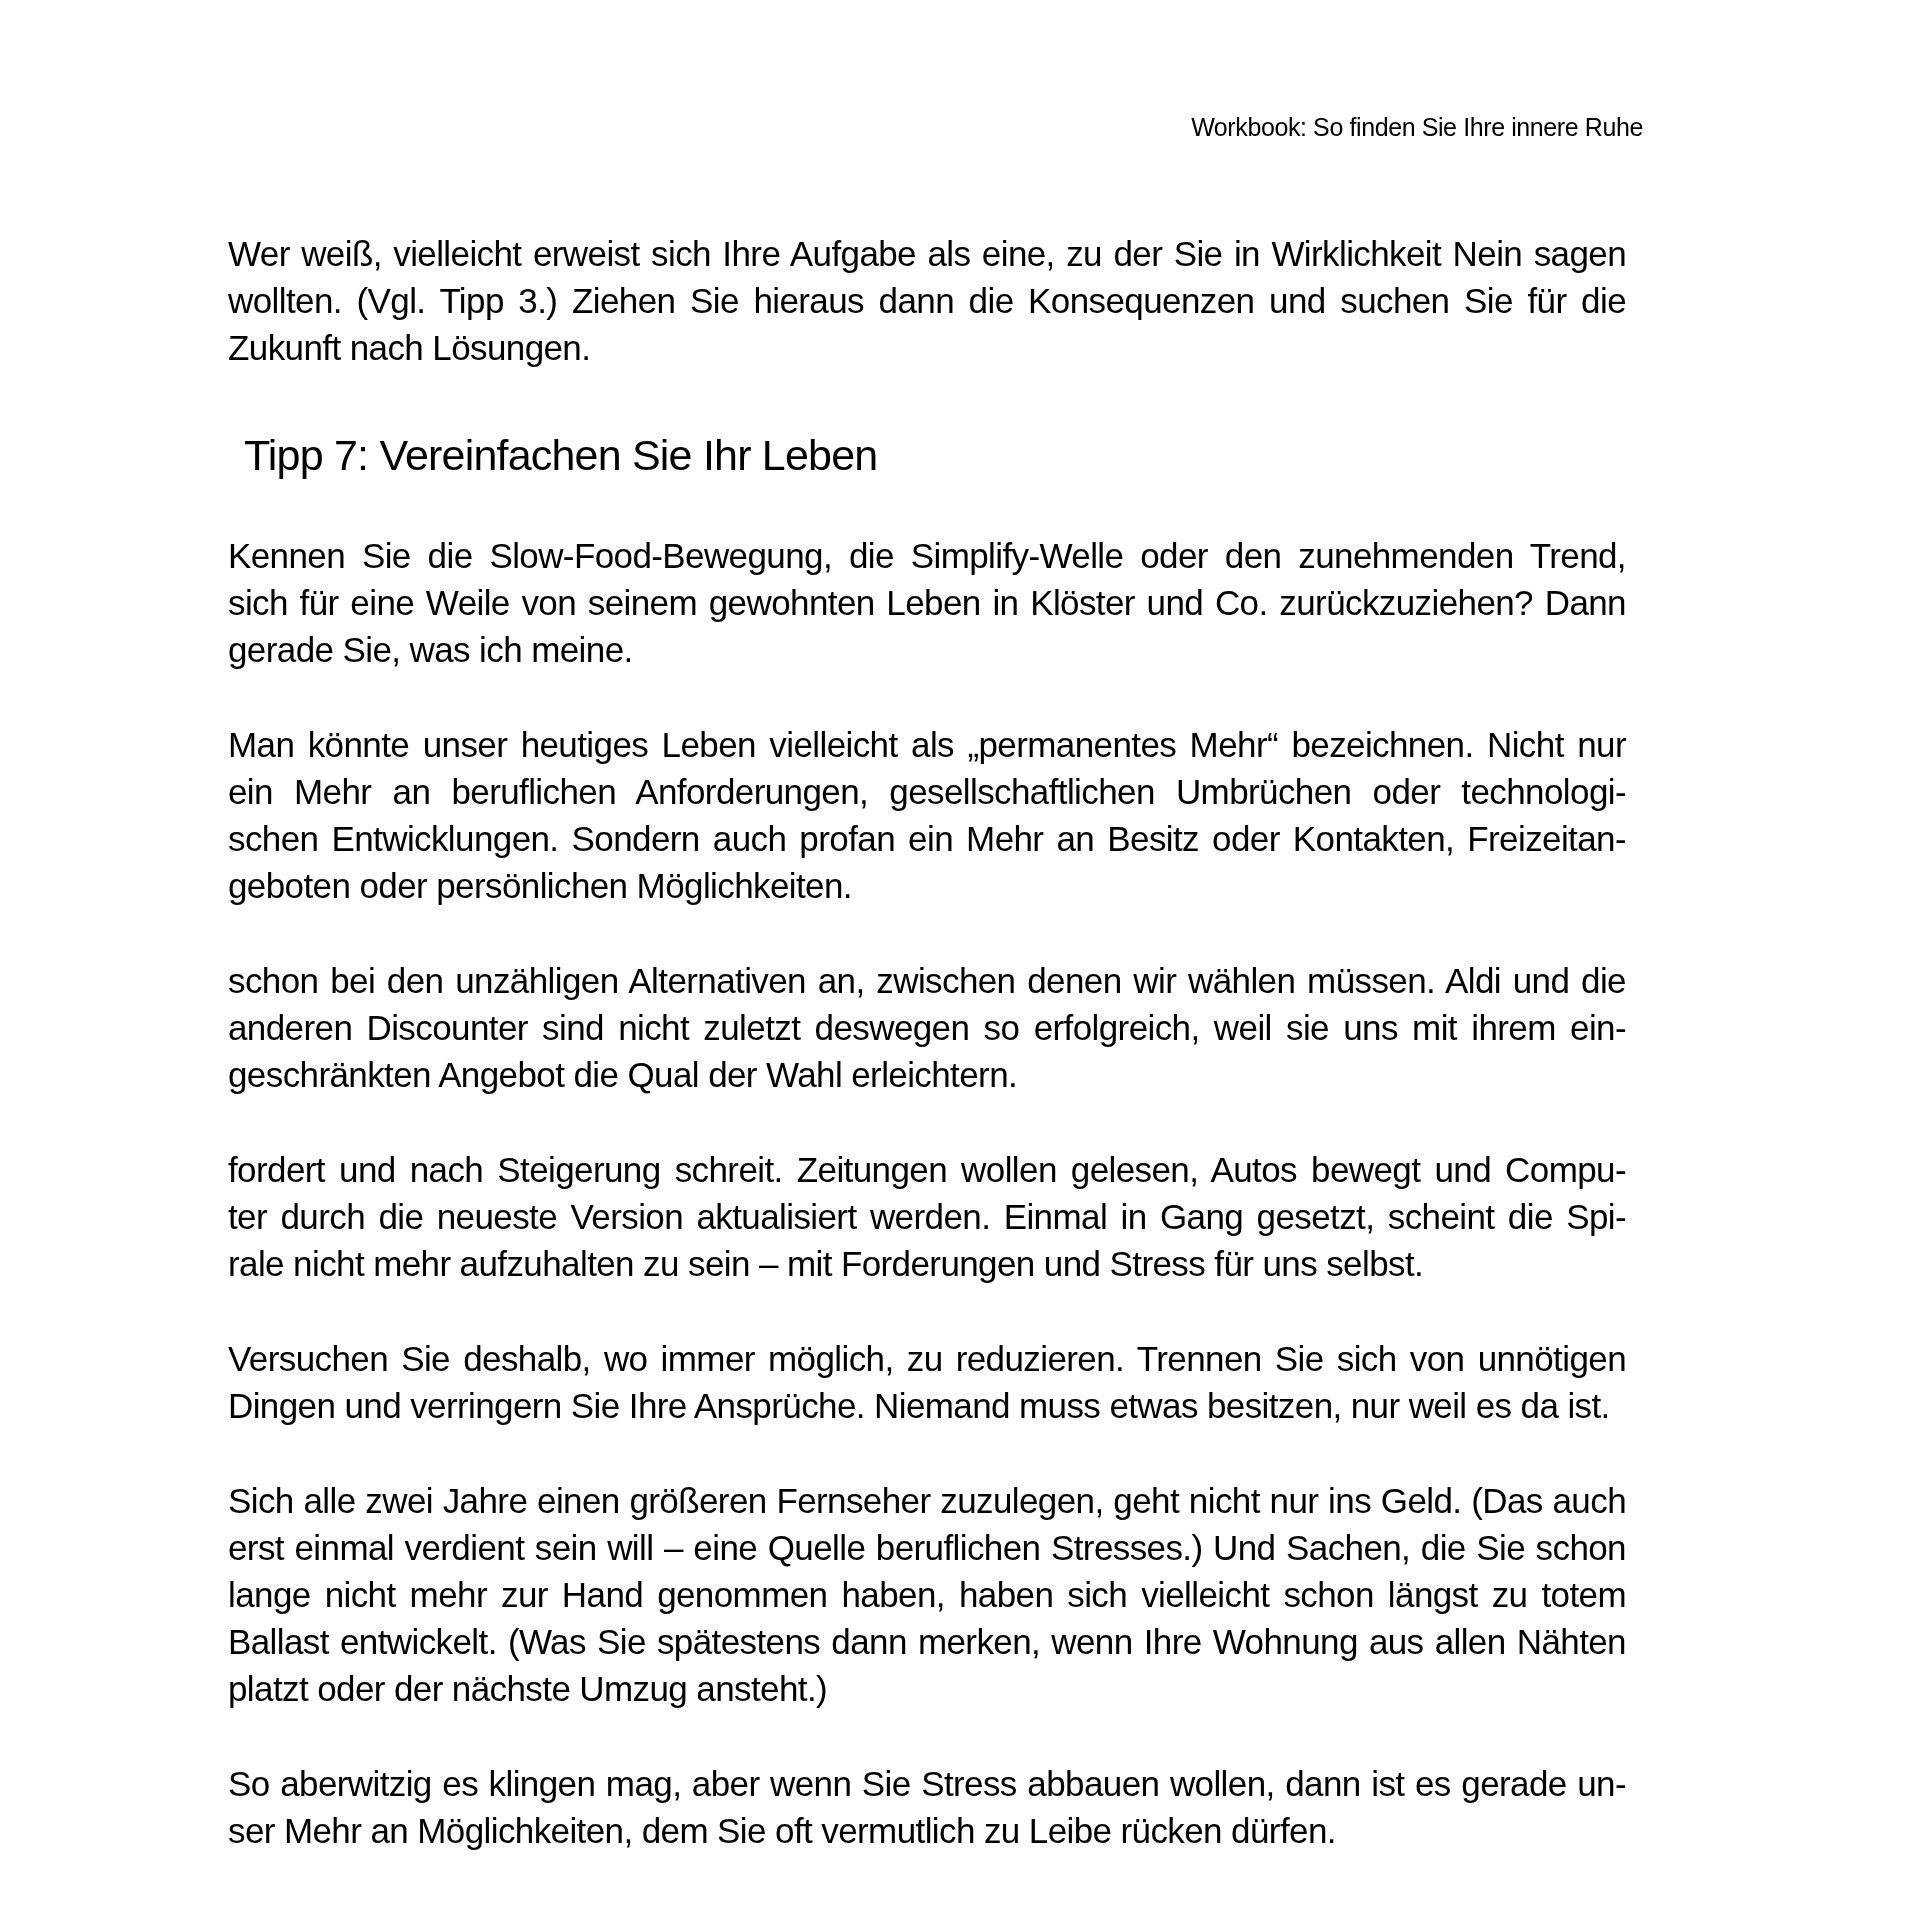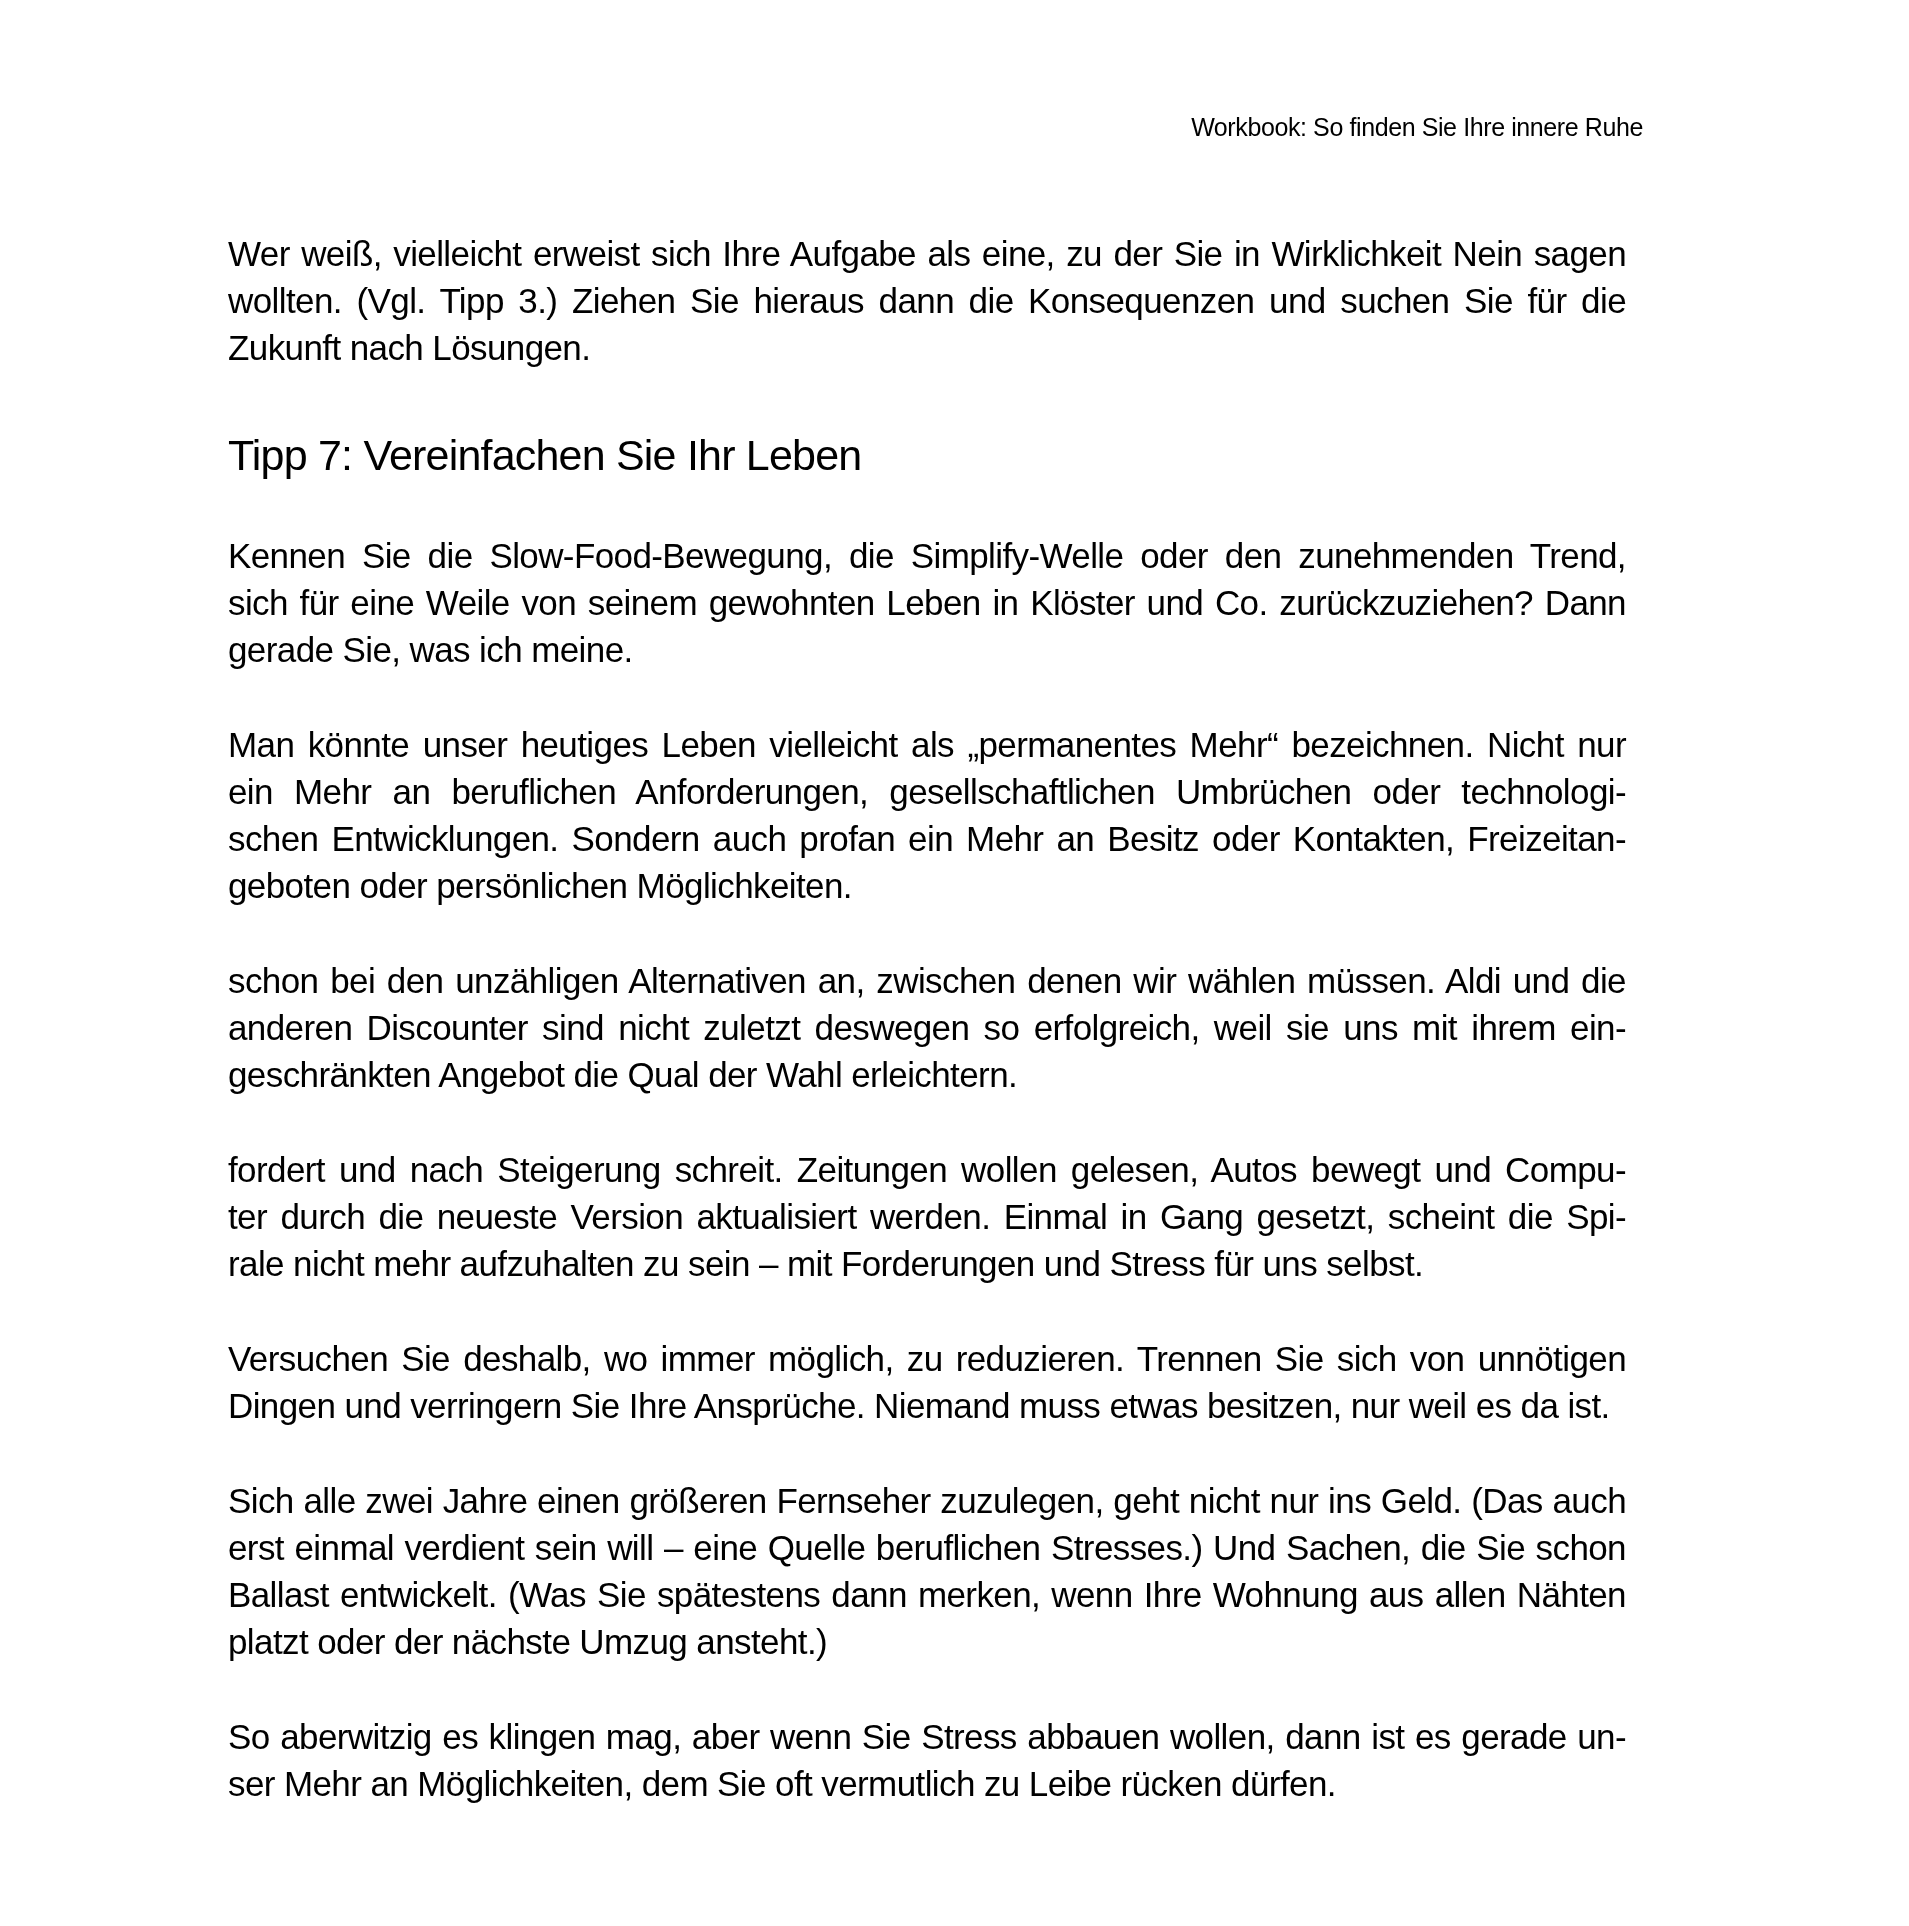--- a/index.html
+++ b/index.html
@@ -54,21 +54,21 @@
     .para .line.last {
       text-align-last: left;
     }
     .heading {
       font-size: 43px;
       line-height: 54px;
       font-weight: normal;
       margin: 0;
       letter-spacing: -0.8px;
     }
-    .heading-1 { margin-top: 57px; margin-bottom: 50px; }
+    .heading-1 { margin-top: 57px; margin-bottom: 50px; margin-left: 16px; }
   </style>
 </head>
 <body>
 
 <div class="page">
 
   <div class="running-header">Workbook: So finden Sie Ihre innere Ruhe</div>
 
   <div class="content">
 
@@ -106,20 +106,21 @@
     </p>
 
     <p class="para">
       <span class="line">Versuchen Sie deshalb, wo immer möglich, zu reduzieren. Trennen Sie sich von unnötigen</span>
       <span class="line last">Dingen und verringern Sie Ihre Ansprüche. Niemand muss etwas besitzen, nur weil es da ist.</span>
     </p>
 
     <p class="para">
       <span class="line">Sich alle zwei Jahre einen größeren Fernseher zuzulegen, geht nicht nur ins Geld. (Das auch</span>
       <span class="line">erst einmal verdient sein will – eine Quelle beruflichen Stresses.) Und Sachen, die Sie schon</span>
+      <span class="line">lange nicht mehr zur Hand genommen haben, haben sich vielleicht schon längst zu totem</span>
       <span class="line">Ballast entwickelt. (Was Sie spätestens dann merken, wenn Ihre Wohnung aus allen Nähten</span>
       <span class="line last">platzt oder der nächste Umzug ansteht.)</span>
     </p>
 
     <p class="para">
       <span class="line">So aberwitzig es klingen mag, aber wenn Sie Stress abbauen wollen, dann ist es gerade un-</span>
       <span class="line last">ser Mehr an Möglichkeiten, dem Sie oft vermutlich zu Leibe rücken dürfen.</span>
     </p>
 
   </div>

